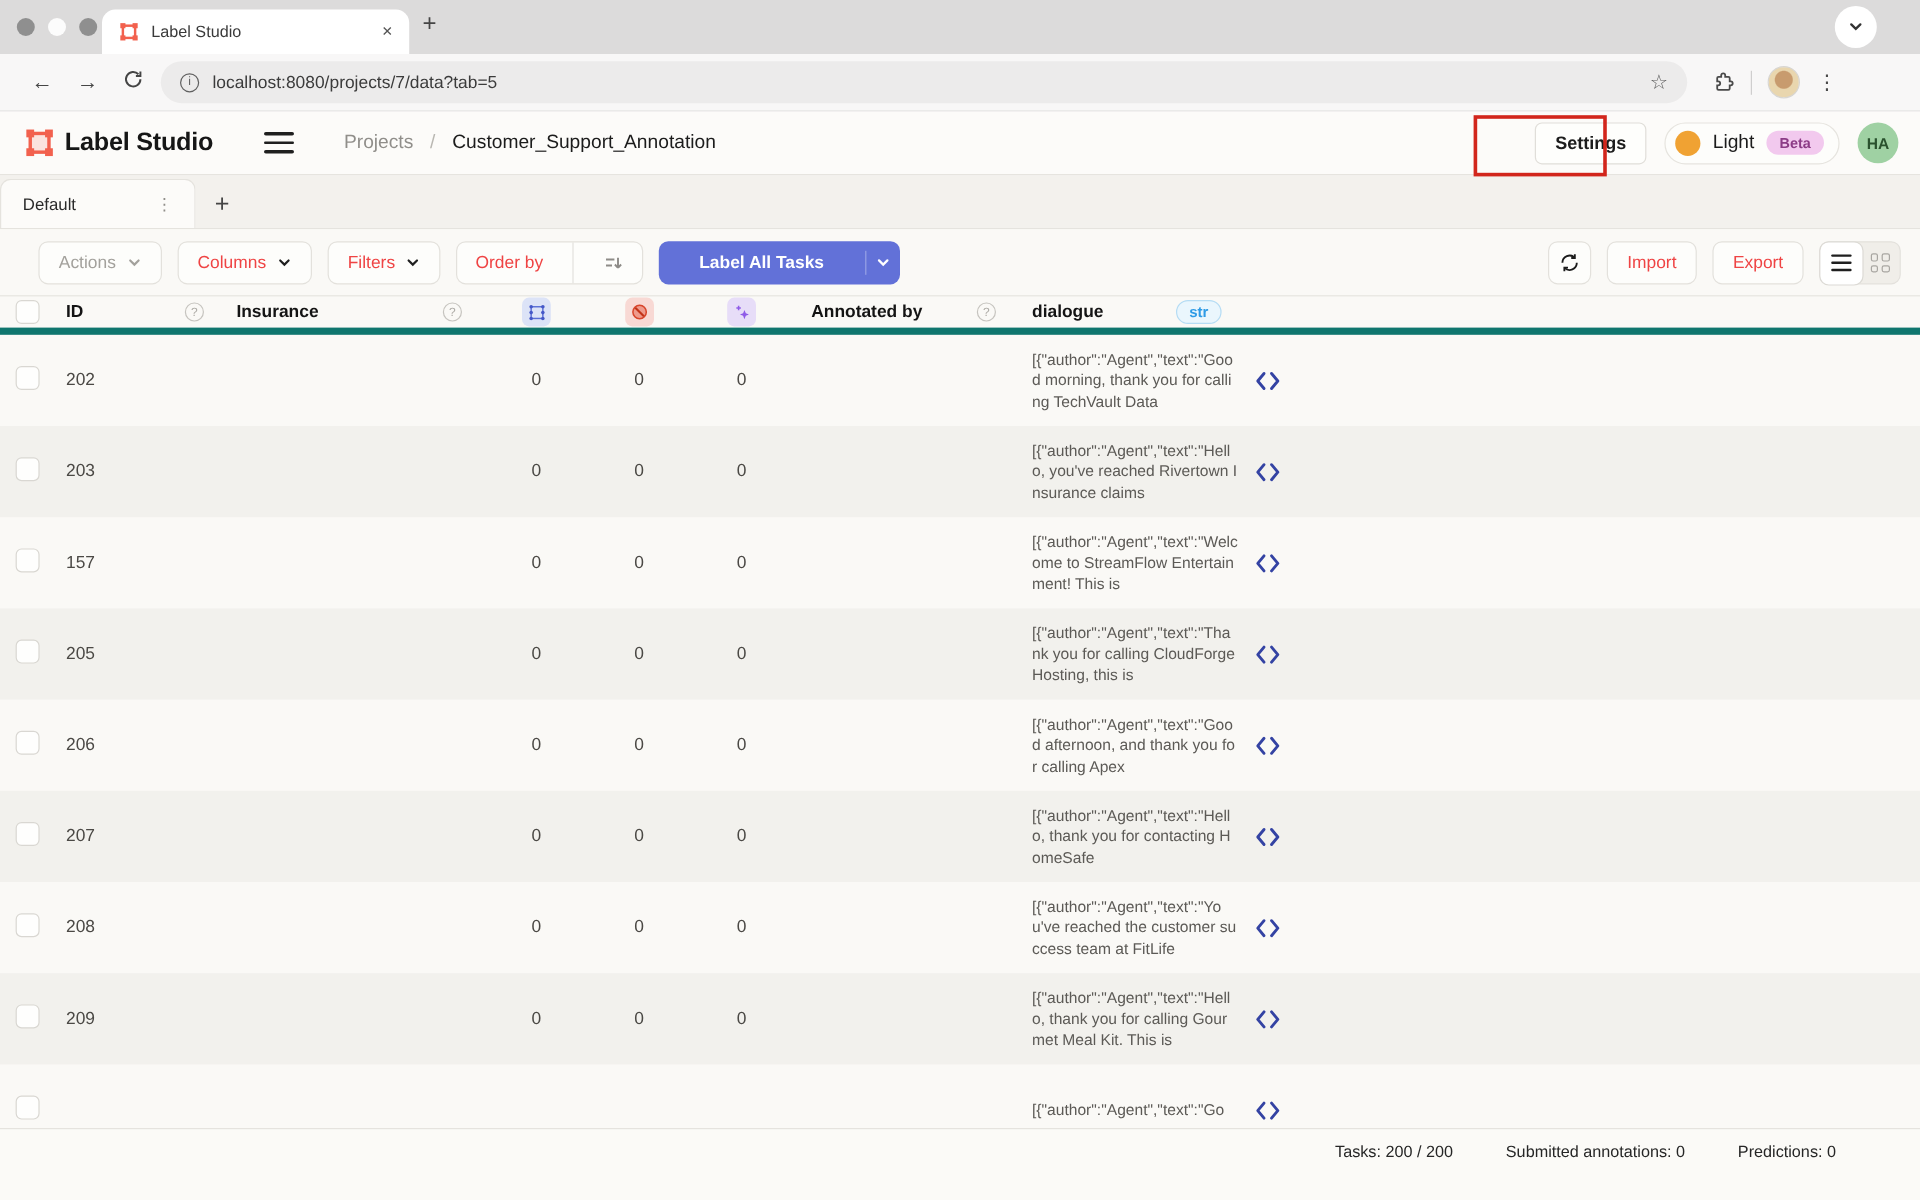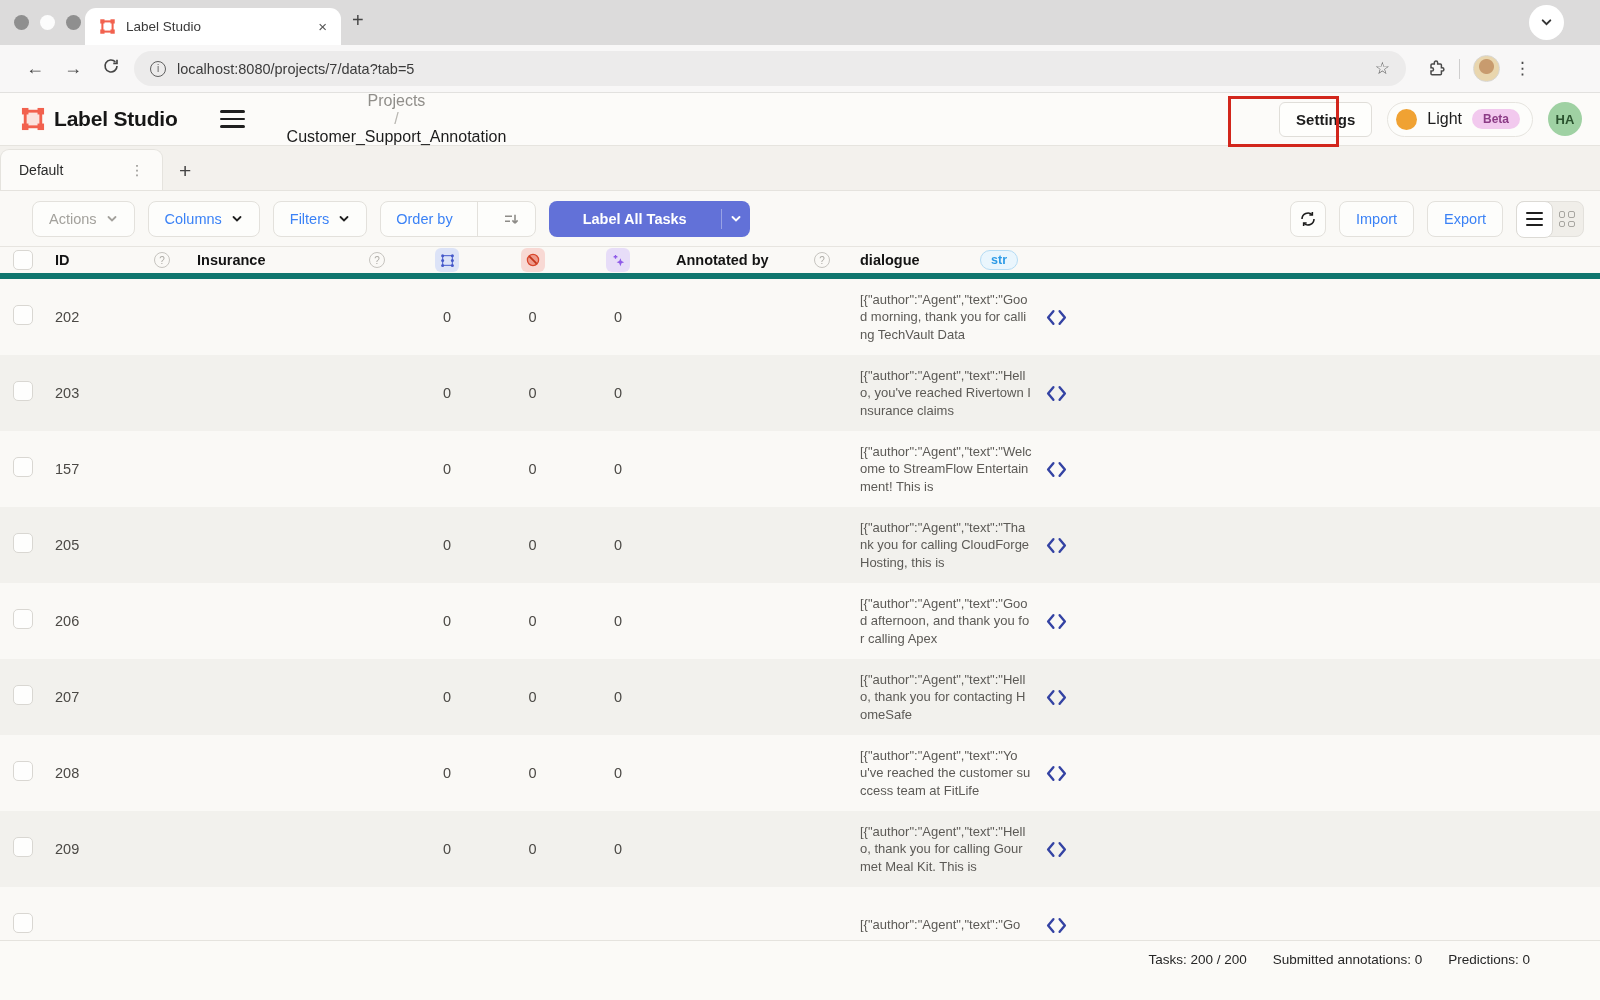--- a/index.html
+++ b/index.html
@@ -33,21 +33,21 @@
   .b-avatar { width:27px; height:27px; border-radius:50%;
     background:radial-gradient(circle at 50% 42%, #C89B6E 0 7px, #E9D6AE 8px 100%); border:1px solid #D8D6D2; }
   .b-kebab { margin-left:14px; font-size:17px; color:#4A4A4A; letter-spacing:0; }
   
   .ls-header { height:53px; background:#FCFBF9; border-bottom:1px solid #E6E4DF;
     display:flex; align-items:center; position:relative; }
   .ls-logo { margin-left:20px; display:flex; }
   .app-name { margin-left:8px; font-size:21px; font-weight:700; color:#161616; letter-spacing:-0.2px; }
   .hamburger { margin-left:42px; width:25px; display:flex; flex-direction:column; gap:5px; cursor:pointer; }
   .hamburger span { height:2.6px; background:#1F1F1F; border-radius:2px; }
-  .breadcrumb { margin-left:42px; display:flex; align-items:center; font-size:16px;flex-direction:column; }
+  .breadcrumb { margin-left:42px; display:flex; align-items:center; font-size:16px; }
   .bc-section { color:#908E8A; }
   .bc-sep { color:#B9B7B2; margin:0 14px; }
   .bc-project { color:#1C1C1C; }
   .hdr-right { position:absolute; right:18px; top:0; height:100%; display:flex; align-items:center; gap:15px; }
   .settings-btn { background:#FEFEFC; border:1px solid #E0DED9; border-radius:6px; padding:8px 16px;
     font-size:15px; color:#1C1C1C; font-weight:600; }
   .theme-pill { display:flex; align-items:center; gap:10px; border:1px solid #E6E4DF; border-radius:19px;
     background:#FDFDFB; padding:6px 12px 6px 8px; }
   .sun-dot { width:21px; height:21px; border-radius:50%; background:#F0A233; }
   .theme-label { font-size:16px; color:#1C1C1C; }
@@ -59,21 +59,21 @@
   
   .view-tabs { height:45px; background:#F3F1ED; border-bottom:1px solid #E5E3DE; display:flex; align-items:flex-end; }
   .vtab { width:163px; height:41px; background:#FCFBF9; border:1px solid #E5E3DE; border-bottom:none;
     border-radius:9px 9px 0 0; display:flex; align-items:center; padding:0 18px 0 18px; }
   .vtab-label { font-size:14px; color:#2A2A2A; }
   .vtab-kebab { margin-left:auto; color:#908E8A; font-size:14px; }
   .vtab-add { margin-left:16px; margin-bottom:9px; font-size:21px; color:#454545; line-height:1; }
   
   .toolbar { height:55px; display:flex; align-items:center; padding:0 16px; gap:13px; background:#FAF9F6; }
   .tb-btn { height:36px; background:#FDFDFB; border:1px solid #E3E1DC; border-radius:8px;
-    display:flex; align-items:center; gap:9px; padding:0 16px; font-size:14.5px; color:#3b82f6; }
+    display:flex; align-items:center; gap:9px; padding:0 16px; font-size:14.5px; color:#ef4444; }
   .tb-btn.disabled { color:#A3A19C;margin-left:16px; }
   .tb-split { padding:0; }
   .tb-seg { display:flex; align-items:center; padding:0 15px; height:100%; gap:9px; }
   .tb-innerdiv { width:1px; height:100%; background:#E3E1DC; }
   .label-all { height:36px; border:none; border-radius:8px; background:#6271D8; color:#FFFFFF; display:flex; align-items:center; }
   .la-text { width:172px; text-align:center; font-size:14.5px; font-weight:700; }
   .la-div { width:1px; height:20px; background:rgba(255,255,255,0.35); }
   .la-chev { width:28px; display:flex; justify-content:center; color:#fff; }
   .tb-spacer { flex:1; }
   .tb-icon-btn { width:36px; padding:0; justify-content:center; }
@@ -109,21 +109,21 @@
   .row { height:76px; }
   .row:nth-child(even) { background:#F2F1ED; }
   .c-check { padding-left:13px; }
   .c-id { padding-left:7px; font-size:14.5px; color:#4B4945; }
   .c-num { display:flex; justify-content:center; font-size:14.5px; color:#4B4945; }
   .dlg { margin-left:15px; width:172px; font-size:13px; line-height:17.5px; color:#5C5A56;
     word-break:break-all; display:-webkit-box; -webkit-line-clamp:3; -webkit-box-orient:vertical; overflow:hidden; }
   .c-code { padding-left:13px; display:flex; align-items:center; }
   
   .footer { position:absolute; left:0; right:0; bottom:0; height:60px; background:#FBFAF7; border-top:1px solid #E5E3DE;
-    display:flex; justify-content:flex-end; gap:26px; padding:11px 70px 0 0; font-size:13.5px; color:#262626; z-index:50; }
+    display:flex; justify-content:flex-end; gap:44px; padding:11px 70px 0 0; font-size:13.5px; color:#262626; z-index:50; }
 </style>
 </head>
 <body>
 
 <div class="b-tabstrip">
   <div class="traffic">
     <span class="tl tl1"></span>
     <span class="tl tl2"></span>
     <span class="tl tl3"></span>
   </div>

